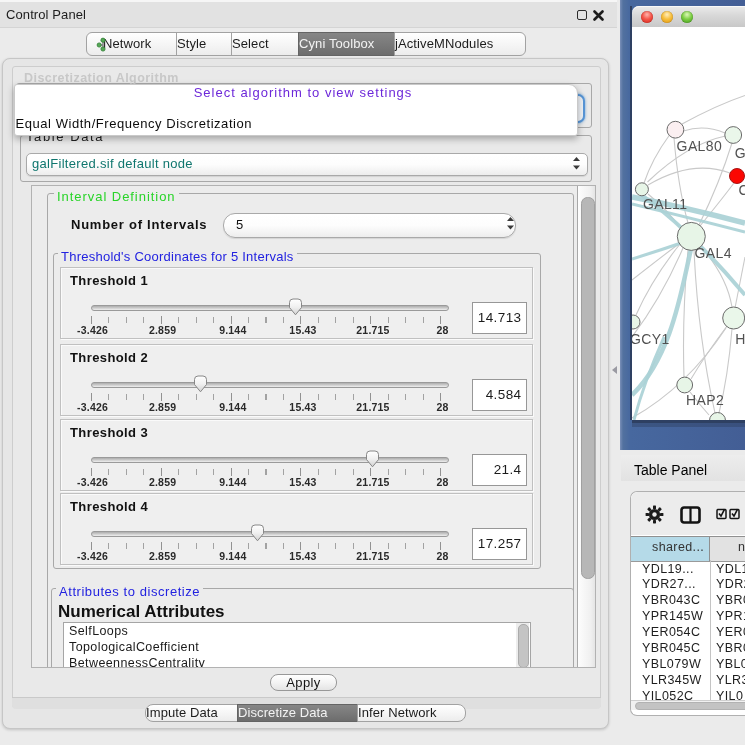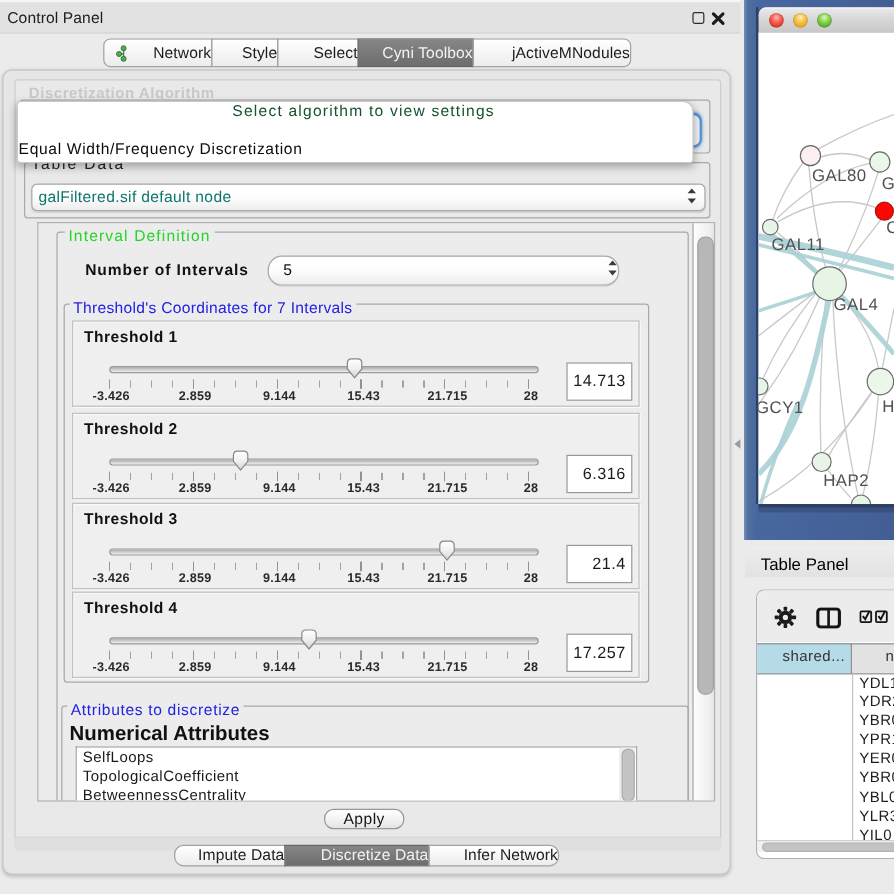--- a/index.html
+++ b/index.html
@@ -1,20 +1,20 @@
 <!DOCTYPE html>
 <html><head><meta charset="utf-8"><style>
 html,body{margin:0;padding:0}
 #app{position:relative;width:745px;height:745px;background:#ebebeb;font-family:"Liberation Sans",sans-serif;overflow:hidden;letter-spacing:0.4px}
 .a{position:absolute}
 .b{font-weight:bold}
 .combo{position:absolute;border:1px solid #a9a9a9;border-radius:5px;background:linear-gradient(180deg,#ffffff 0%,#fdfdfd 50%,#ededed 100%);box-shadow:0 1px 1px rgba(0,0,0,0.10)}
 .grp{position:absolute;border:1px solid #a8a8a8;border-radius:3px}
 .gt{position:absolute;background:#ececec;padding:0 3px;font-size:13px;line-height:13px;white-space:nowrap;letter-spacing:0.55px}
-.tabseg{position:absolute;height:22px;background:linear-gradient(180deg,#ffffff,#f4f4f4 60%,#ececec);border:1px solid #a2a2a2;font-size:13px;color:#1c1c1c;text-align:right;line-height:22px;white-space:nowrap;letter-spacing:0.1px}
+.tabseg{position:absolute;height:22px;background:linear-gradient(180deg,#ffffff,#f4f4f4 60%,#ececec);border:1px solid #a2a2a2;font-size:13px;color:#1c1c1c;text-align:left;line-height:22px;white-space:nowrap;letter-spacing:0.1px}
 .tabsel{background:linear-gradient(180deg,#868686,#6d6d6d);color:#f3f3f3;border-color:#646464}
 .tb{position:absolute;left:28px;width:471px;height:70px;background:#efefef;border:1px solid #c0c0c0;box-shadow:inset 1px 1px 0 #fafafa,1px 1px 0 #fafafa}
 .tlab{position:absolute;left:9px;top:6px;font-size:13px;font-weight:bold;color:#111;line-height:14px}
 .track{position:absolute;left:30px;top:36.5px;width:356px;height:4px;border:1px solid #9a9a9a;border-radius:3px;background:linear-gradient(180deg,#adadad,#c9c9c9 45%,#efefef)}
 .ticks{position:absolute;left:29.7px;top:49px;width:353px;height:5.5px;background:repeating-linear-gradient(90deg,#a2a2a2 0 1px,transparent 1px 17.45px)}
 .ticks2{position:absolute;left:29.7px;top:48px;width:353px;height:7.5px;background:repeating-linear-gradient(90deg,#929292 0 1px,transparent 1px 69.8px)}
 .tv{position:absolute;top:56px;width:50px;text-align:center;font-size:10.5px;font-weight:bold;color:#2a2a2a;letter-spacing:0.2px}
 .vbox{position:absolute;left:411px;top:34px;width:55px;height:32px;background:#fff;border:1px solid #979797;box-sizing:border-box;font-size:13.5px;color:#1b1b1b;text-align:right;line-height:30px;padding-right:4.5px}
 .thumb{position:absolute;top:30px}
 .li{font-size:12.5px;color:#1a1a1a;line-height:16px;white-space:nowrap}
@@ -45,21 +45,21 @@
 
 <div class="a" style="left:2px;top:58px;width:605px;height:669px;background:#e6e6e6;border:1px solid #c6c6c6;border-radius:8px;box-shadow:0 1px 3px rgba(0,0,0,0.18)"></div>
 
 <div class="a" style="left:12px;top:66px;width:587px;height:640px;background:#e9e9e9;border:1px solid #cdcdcd;border-radius:3px"></div>
 
 <div class="grp" style="left:16px;top:83px;width:574px;height:43px"></div>
 <div class="a" style="left:24px;top:71px;font-size:12.5px;color:#c8c8c8;font-weight:bold;letter-spacing:0.45px">Discretization Algorithm</div>
 <div class="a" style="left:24px;top:94px;width:557px;height:25px;border:2.5px solid #5795d6;border-radius:7px;background:#eef1f5;box-shadow:0 0 3px rgba(80,150,215,0.9)"></div>
 
 <div class="a" style="left:14px;top:84px;width:562px;height:50px;background:#ffffff;border:1px solid #c9c9c9;border-radius:3px 9px 3px 3px;box-shadow:0 3px 7px rgba(0,0,0,0.30);z-index:9">
-<div style="position:absolute;left:7px;top:0;width:100%;text-align:center;font-size:13px;color:#14532d;line-height:15px;letter-spacing:1px">Select algorithm to view settings</div>
+<div style="position:absolute;left:7px;top:0;width:100%;text-align:center;font-size:13px;color:#6d28d9;line-height:15px;letter-spacing:1px">Select algorithm to view settings</div>
 <div style="position:absolute;left:0.5px;top:31px;font-size:13px;color:#0c0c0c;line-height:15px;letter-spacing:0.55px">Equal Width/Frequency Discretization</div>
 </div>
 
 <div class="grp" style="left:20px;top:135px;width:570px;height:45px"></div>
 <div class="gt" style="left:23px;top:129.5px;color:#222;background:#e9e9e9;letter-spacing:1.6px">Table Data</div>
 <div class="combo" style="left:26px;top:153px;width:560px;height:21px"></div>
 <div class="a" style="left:32px;top:156px;font-size:13px;color:#0f766e;letter-spacing:0.3px">galFiltered.sif default node</div>
 <svg class="a" style="left:572px;top:156px" width="9" height="15">
       <path d="M1 5 L4.5 1 L8 5 Z" fill="#3a3a3a"></path>
       <path d="M1 9.5 L4.5 13.5 L8 9.5 Z" fill="#3a3a3a"></path>
@@ -75,21 +75,21 @@
 
   <div class="a b" style="left:39px;top:30.5px;font-size:13px;color:#111;letter-spacing:0.75px">Number of Intervals</div>
   <div class="combo" style="left:191px;top:27px;width:291px;height:23px;border-radius:12px"></div>
   <div class="a" style="left:204px;top:31px;font-size:13px;color:#101010">5</div>
   <svg class="a" style="left:474px;top:30px" width="9" height="15">
         <path d="M1 5 L4.5 1 L8 5 Z" fill="#3a3a3a"></path>
         <path d="M1 9.5 L4.5 13.5 L8 9.5 Z" fill="#3a3a3a"></path>
       </svg>
 
   <div class="grp" style="left:21px;top:67px;width:486px;height:314px"></div>
-  <div class="gt" style="left:26px;top:63.5px;color:#2222e0;letter-spacing:0.25px">Threshold's Coordinates for 7 Intervals</div>
+  <div class="gt" style="left:26px;top:63.5px;color:#2222e0;letter-spacing:0.25px">Threshold's Coordinates for 5 Intervals</div>
 
   <div class="tb" style="top:81px">
     <div class="tlab">Threshold 1</div>
     <div class="track"></div>
         <div class="ticks"></div>
         <div class="ticks2"></div>
     <div class="tv" style="left:6.6px">-3.426</div>
         <div class="tv" style="left:76.6px">2.859</div>
         <div class="tv" style="left:146.8px">9.144</div>
         <div class="tv" style="left:217px">15.43</div>
@@ -114,21 +114,21 @@
         <div class="ticks2"></div>
     <div class="tv" style="left:6.6px">-3.426</div>
         <div class="tv" style="left:76.6px">2.859</div>
         <div class="tv" style="left:146.8px">9.144</div>
         <div class="tv" style="left:217px">15.43</div>
         <div class="tv" style="left:287px">21.715</div>
         <div class="tv" style="left:356.6px">28</div>
     <svg class="thumb" style="left:131.6px" width="15" height="18">
           <path d="M1.5 4.5 Q1.5 1 5 1 L10 1 Q13.5 1 13.5 4.5 L13.5 9.5 L7.5 16.8 L1.5 9.5 Z" fill="url(#tg)" stroke="#878787" stroke-width="1"></path>
         </svg>
-    <div class="vbox">6.316</div>
+    <div class="vbox">4.584</div>
   </div>
   <div class="tb" style="top:233px">
     <div class="tlab">Threshold 3</div>
     <div class="track"></div>
         <div class="ticks"></div>
         <div class="ticks2"></div>
     <div class="tv" style="left:6.6px">-3.426</div>
         <div class="tv" style="left:76.6px">2.859</div>
         <div class="tv" style="left:146.8px">9.144</div>
         <div class="tv" style="left:217px">15.43</div>
@@ -273,16 +273,17 @@
           <rect x="14" y="1.5" width="9" height="9" rx="1"></rect>
         </g>
         <path d="M3 5.5 L5 8 L8.6 1.2" stroke="#141414" stroke-width="1.6" fill="none"></path>
         <path d="M16 5.5 L18 8 L21.6 1.2" stroke="#141414" stroke-width="1.6" fill="none"></path>
       </svg>
   <div style="position:absolute;left:0;top:43.5px;width:78px;height:24px;background:#b5dae8;border-top:1px solid #909090;border-bottom:1px solid #9a9a9a;border-right:1px solid #8f8f8f"></div>
   <div style="position:absolute;left:79px;top:43.5px;width:51px;height:24px;background:#e2e2e2;border-top:1px solid #909090;border-bottom:1px solid #9a9a9a"></div>
   <div class="row" style="left:21px;top:48px;color:#333">shared...</div>
   <div class="row" style="left:107px;top:48px;color:#333">na</div>
   <div style="position:absolute;left:78.5px;top:68px;width:1px;height:140px;background:#c4c4c4"></div>
+  <div class="row" style="left:11px;top:69.5px;line-height:15.9px">YDL19...<br>YDR27...<br>YBR043C<br>YPR145W<br>YER054C<br>YBR045C<br>YBL079W<br>YLR345W<br>YIL052C</div>
   <div class="row" style="left:85px;top:69.5px;line-height:15.9px">YDL1<br>YDR2<br>YBR0<br>YPR1<br>YER0<br>YBR0<br>YBL0<br>YLR3<br>YIL0</div>
   <div style="position:absolute;left:0;top:208px;width:130px;height:9px;background:#f1f1f1;border-top:1px solid #cfcfcf"></div>
   <div style="position:absolute;left:4px;top:209.5px;width:124px;height:6.5px;background:#c3c3c3;border:1px solid #b2b2b2;border-radius:4px"></div>
 </div>
 </div>
 </body></html>

